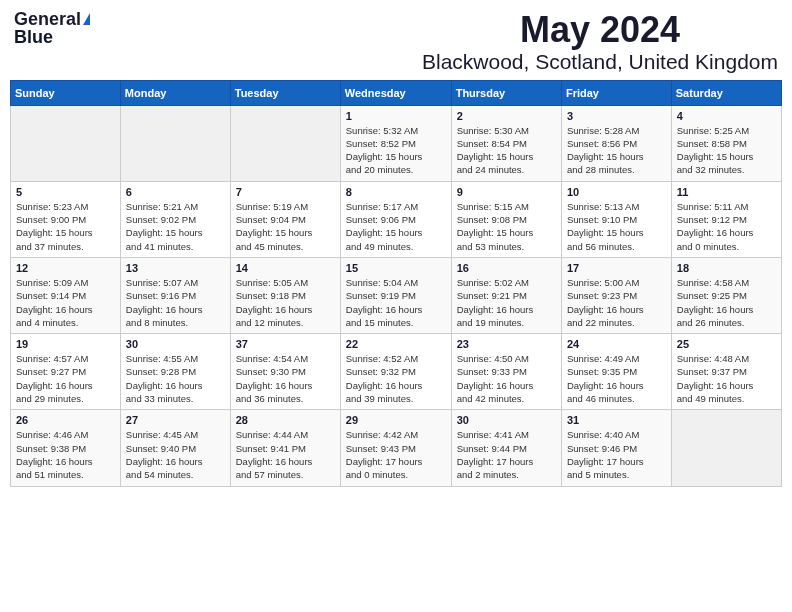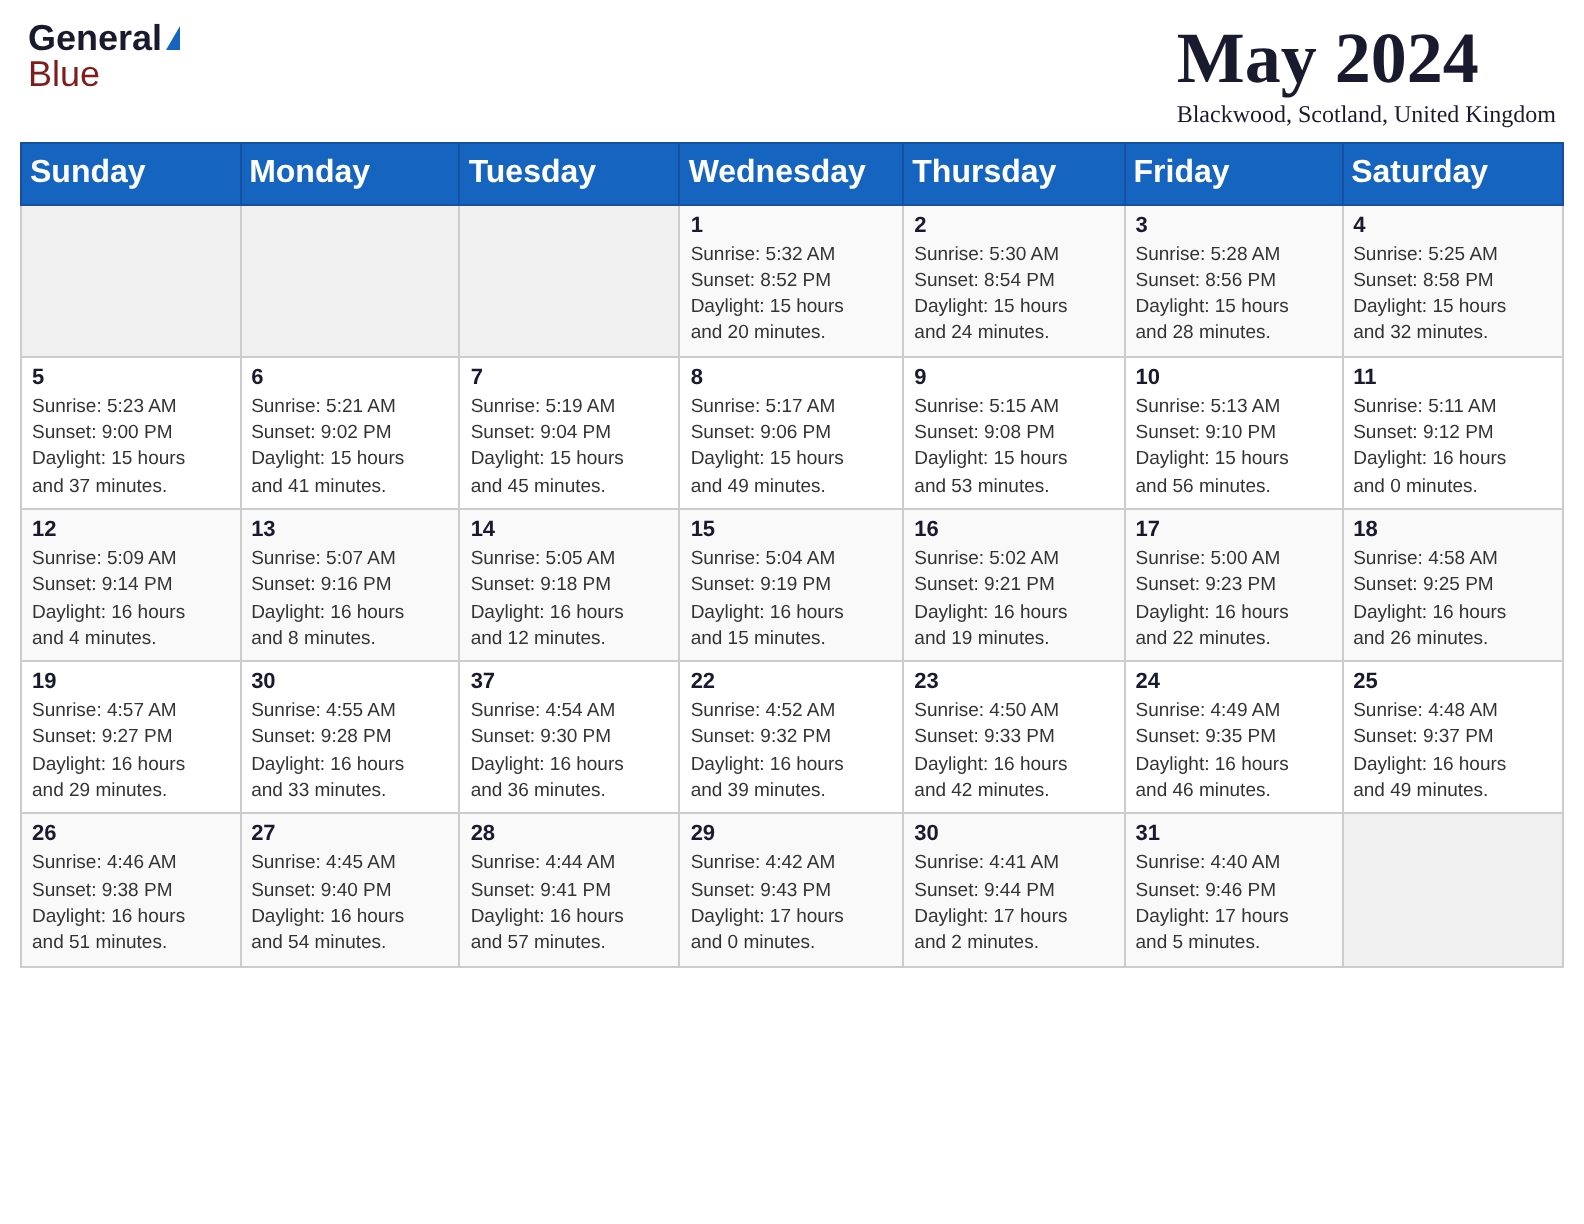--- a/index.html
+++ b/index.html
@@ -24,61 +24,60 @@
       align-items: flex-start;
     }
     .logo-general {
       font-size: 18px;
       font-weight: bold;
       color: #1a1a2e;
       line-height: 1;
     }
     .logo-blue {
       font-size: 18px;
-      font-weight: normal;
-      color: #7f1d1d;
+      font-weight: bold;
+      color: #0f172a;
       line-height: 1;
     }
     .logo-icon {
       display: inline-block;
       width: 0;
       height: 0;
       border-left: 7px solid transparent;
       border-bottom: 12px solid #1565c0;
       margin-left: 2px;
       vertical-align: middle;
     }
     .logo-row {
       display: flex;
       align-items: center;
     }
     .title-area {
-      text-align: left;
-      font-family: Liberation Serif, serif;
+      text-align: center;
     }
     .month-title {
       font-size: 36px;
       font-weight: bold;
       color: #1a1a2e;
       line-height: 1.1;
     }
     .location {
-      font-size: 12px;
+      font-size: 21px;
       color: #1a1a2e;
       font-weight: normal;
     }
     table {
       width: 100%;
       border-collapse: collapse;
       border: 1px solid #ccc;
     }
     thead tr th {
       background-color: #1565c0;
       color: #fff;
-      font-size: 16px;
+      font-size: 11px;
       font-weight: bold;
       padding: 6px 4px;
       text-align: left;
       border: 1px solid #1a4fa0;
     }
     tbody tr td {
       vertical-align: top;
       border: 1px solid #ccc;
       padding: 4px 5px;
       font-size: 10px;

